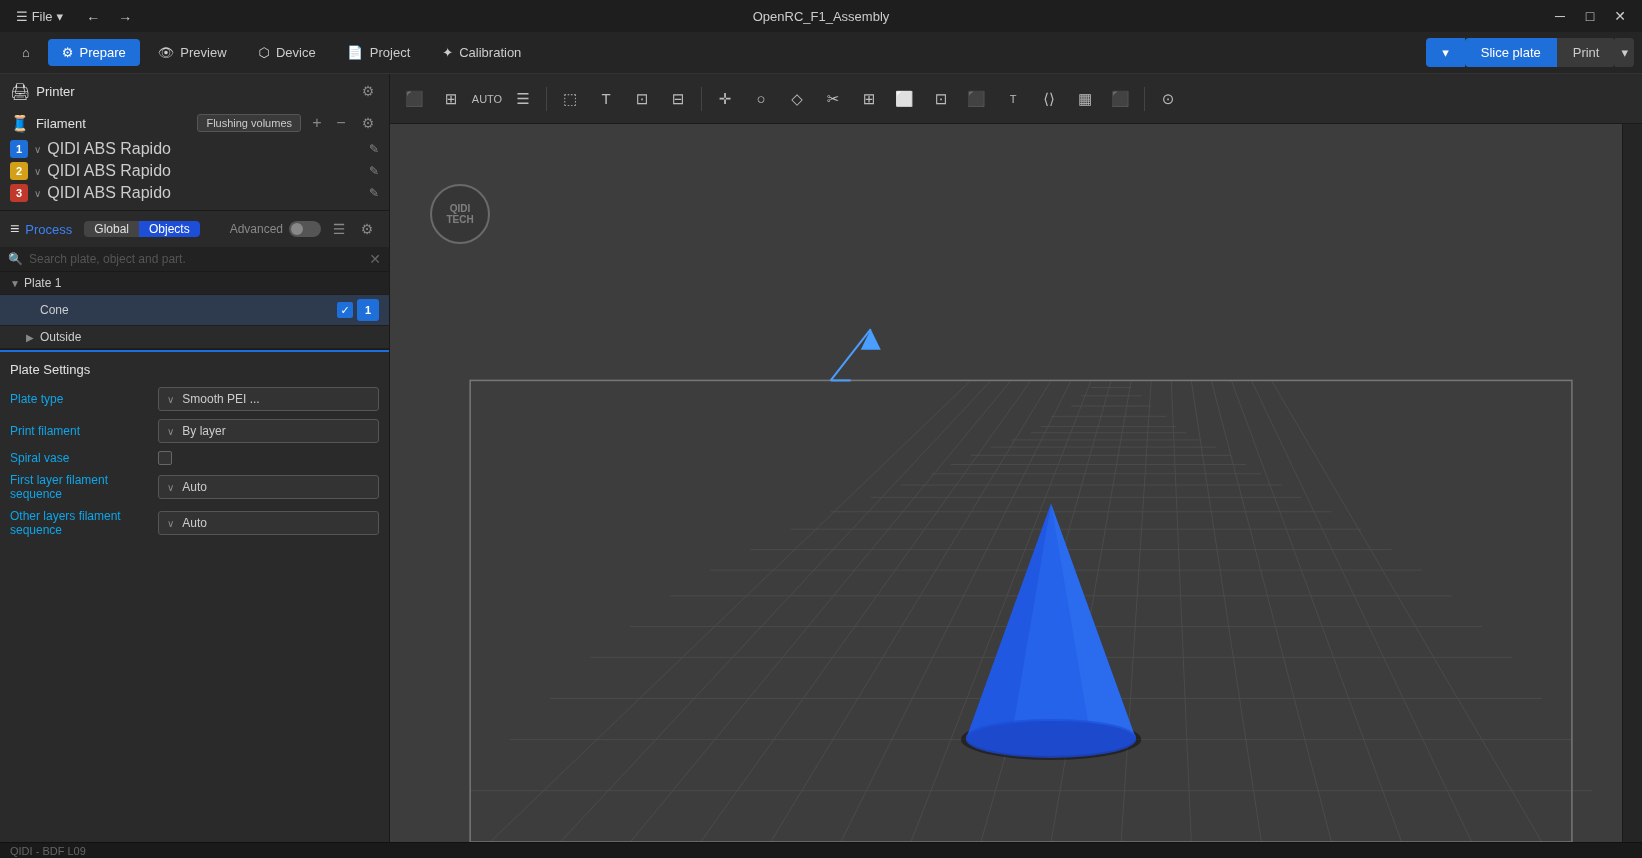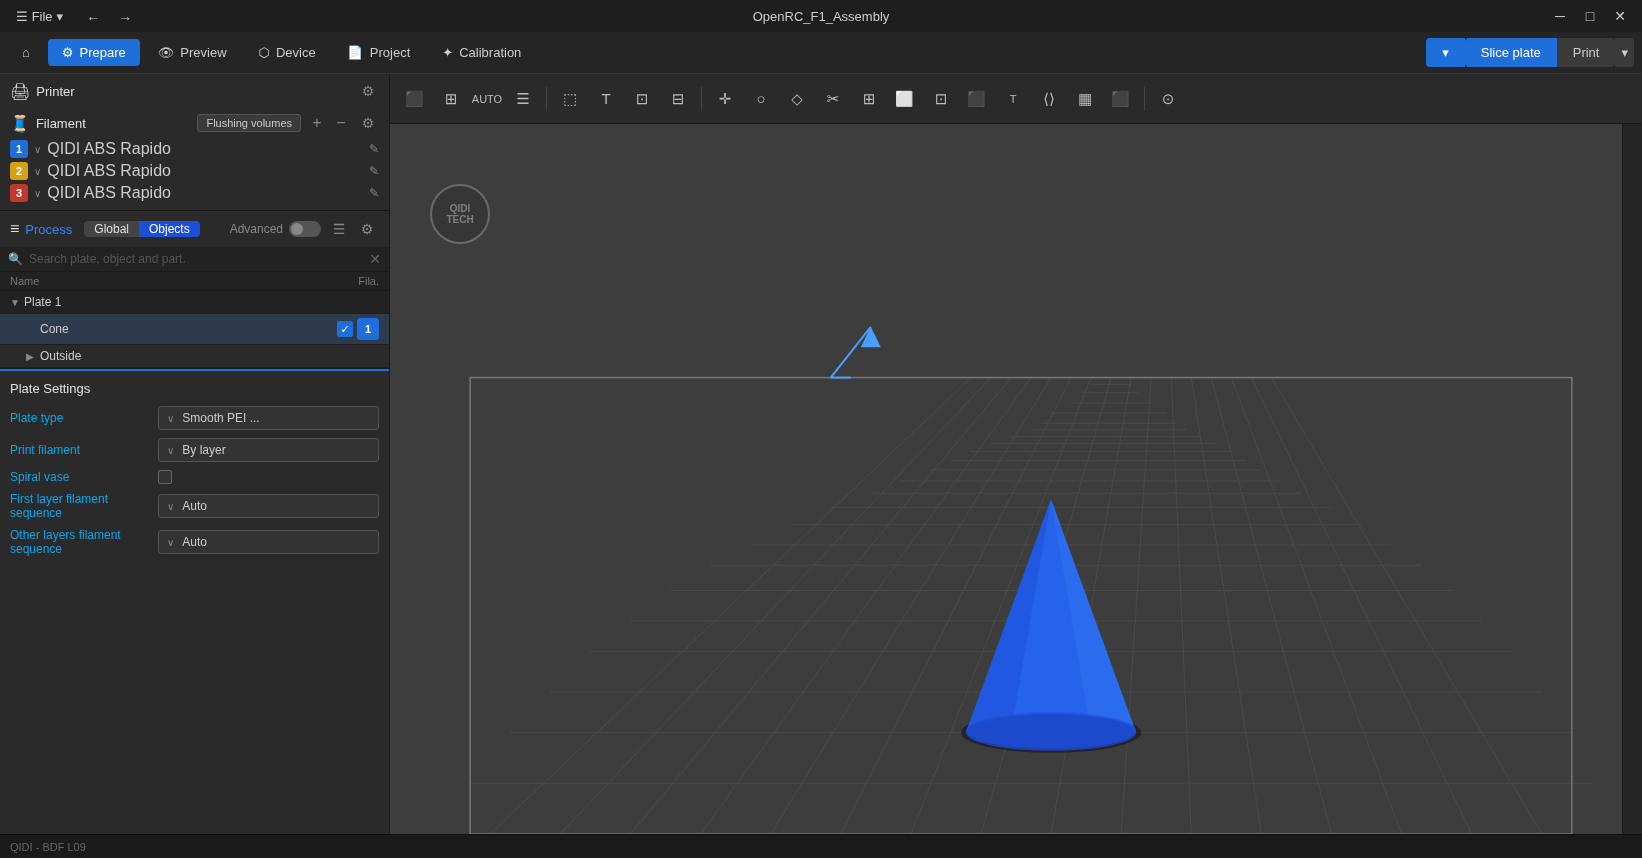--- a/index.html
+++ b/index.html
@@ -537,21 +537,21 @@
       background: #252525;
       border-left: 1px solid #1a1a1a;
       display: flex;
       flex-direction: column;
       align-items: center;
       padding-top: 8px;
     }
 
     
     .status-bar {
-      height: 24px;
+      height: 16px;
       background: #1a1a1a;
       display: flex;
       align-items: center;
       padding: 0 10px;
       font-size: 11px;
       color: #666;
       border-top: 1px solid #111;
     }
   </style>
 </head>
@@ -681,24 +681,20 @@
       </div>
 
       <div class="search-row">
         <span class="search-icon-sm">🔍</span>
         <input class="search-input" type="text" placeholder="Search plate, object and part." style="">
         <span class="search-clear">✕</span>
       </div>
 
       <div class="object-tree">
 
-        <div class="tree-header-row">
-          <span class="tree-name-col">Name</span>
-          <span class="tree-fila-col">Fila.</span>
-        </div>
 
         <div class="tree-row plate-row">
           <span class="tree-arrow">▼</span>
           <span class="tree-label">Plate 1</span>
         </div>
 
         <div class="tree-row selected">
           <span class="tree-indent"></span>
           <span class="tree-arrow"> </span>
           <span class="tree-label">Cone</span>

